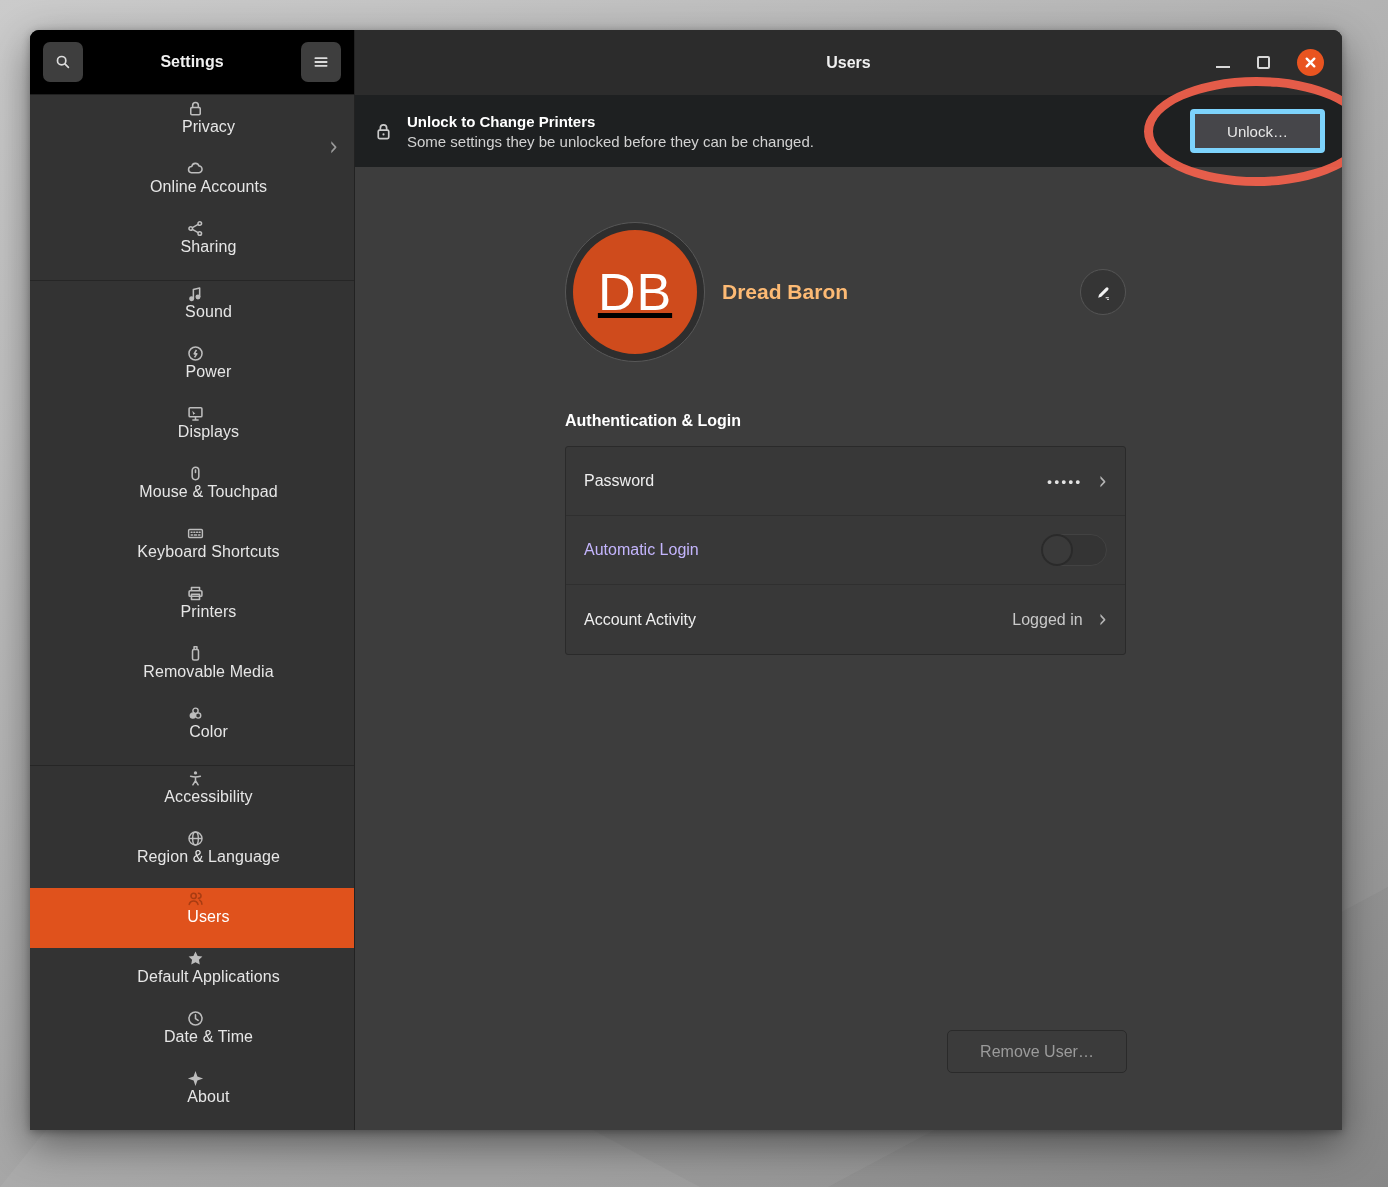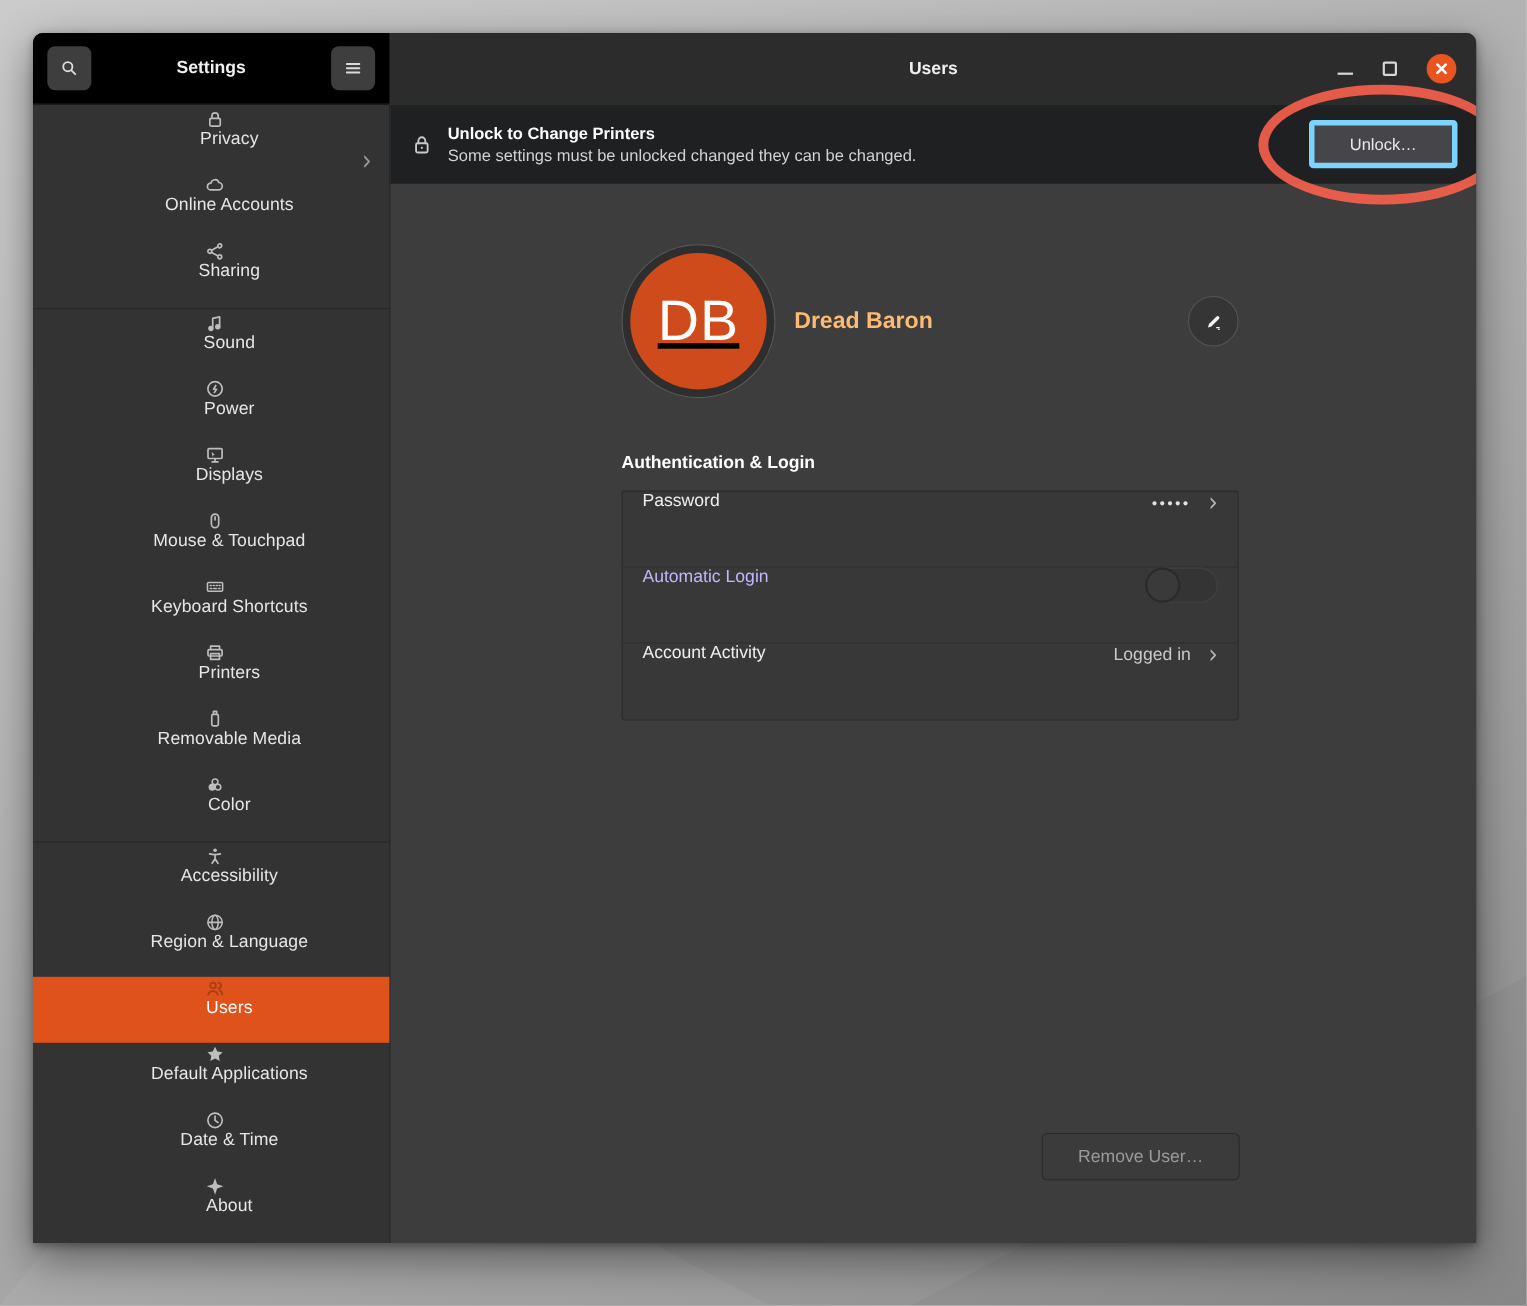--- a/index.html
+++ b/index.html
@@ -67,21 +67,21 @@
     border:1px solid #585858; display:flex; align-items:center; justify-content:center; flex:0 0 140px; }
   .avatar-inner { width:124px; height:124px; border-radius:50%; background:#cf4b1c;
     display:flex; align-items:center; justify-content:center;text-decoration:underline; }
   .avatar-initials { font-size:52px; color:#ffffff; letter-spacing:1px; }
   .user-name { font-size:21px; font-weight:bold; color:#fdba74; margin-left:17px; }
   .edit-btn { margin-left:auto; width:46px; height:46px; border-radius:50%; background:#353535;
     border:1px solid #555; color:#f2f2f2; display:flex; align-items:center; justify-content:center; }
 
   .section-title { margin-top:50px; font-size:16px; font-weight:bold; color:#ffffff; }
   .card { margin-top:16px; background:#383838; border:1px solid #2a2a2a; border-radius:3px; }
-  .card-row { height:69px; display:flex; align-items:flex-start; padding:0 18px; border-bottom:1px solid #2f2f2f;gap:10px; }
+  .card-row { height:69px; display:flex; align-items:center; padding:0 18px; border-bottom:1px solid #2f2f2f;gap:10px; }
   .card-row:last-child { border-bottom:none; }
   .row-label { font-size:16px; color:#eeeeee; }
   .row-label.disabled { color:#c4b5fd; }
   .row-right { margin-left:auto; display:flex; align-items:center; gap:16px; }
   .pw-dots { font-size:13px; font-weight:bold; letter-spacing:2.5px; color:#e2e2e2; }
   .row-chev { color:#b5b5b5; font-size:21px; line-height:1; font-family:"DejaVu Sans",sans-serif; transform:scaleY(1.15); }
   .row-value { font-size:16px; color:#c9c9c9; }
   .toggle { width:66px; height:32px; border-radius:16px; background:#343434; border:1px solid #424242; position:relative; }
   .toggle .knob { position:absolute; left:-1px; top:-1px; width:32px; height:32px; border-radius:50%;
     background:#3a3a3a; border:2px solid #2a2a2a; }
@@ -329,21 +329,21 @@
       <div class="banner">
         <span class="banner-lock">
           <svg width="21" height="21" viewBox="0 0 16 16" fill="none" stroke="currentColor" stroke-width="1.3" stroke-linecap="round">
               <rect x="4" y="7" width="8" height="6.4" rx="1"></rect>
               <path d="M5.6 7V5.3a2.4 2.4 0 0 1 4.8 0V7"></path>
               <circle cx="8" cy="10.2" r="0.8" fill="currentColor" stroke="none"></circle>
             </svg>
         </span>
         <div>
           <div class="banner-title">Unlock to Change Printers</div>
-          <div class="banner-sub">Some settings must be unlocked changed they can be changed.</div>
+          <div class="banner-sub">Some settings they be unlocked before they can be changed.</div>
         </div>
         <div class="unlock-btn">Unlock…</div>
       </div>
 
       <div class="content">
         <div class="content-col">
 
           <div class="user-row">
             <div class="avatar-outer">
               <div class="avatar-inner">

